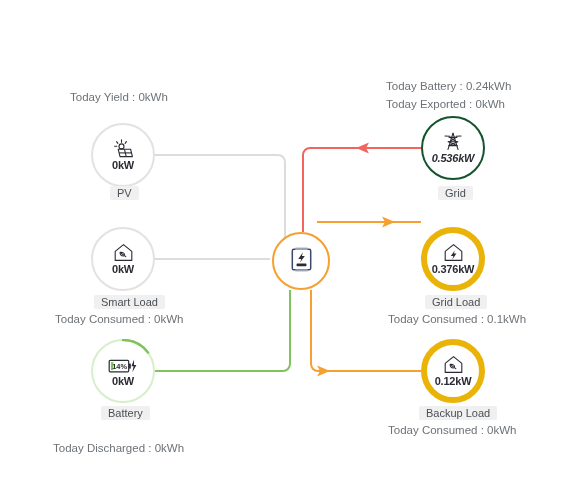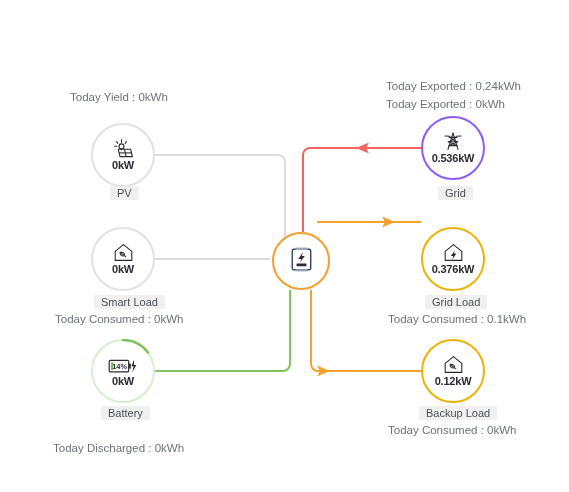--- a/index.html
+++ b/index.html
@@ -36,22 +36,22 @@
     height: 64px;
     border-radius: 50%;
     box-sizing: border-box;
     background: #ffffff;
     display: flex;
     flex-direction: column;
     align-items: center;
     justify-content: center;
   }
   .node.idle   { border: 2px solid #e2e2e2; }
-  .node.orange { border: 2px solid #eab308; }
-  .node.red    { border: 2px solid #8b5cf6; }
+  .node.orange { border: 6px solid #eab308; }
+  .node.red    { border: 2px solid #14532d; font-style: italic; }
   .node.green  { border: 2px solid #d7eecb; align-items: center; }
 
   .node .batt-arc {
     position: absolute;
     left: -2px;
     top: -2px;
     width: 64px;
     height: 64px;
     pointer-events: none;
   }
@@ -187,21 +187,21 @@
       <svg width="21" height="25" viewBox="0 0 21 25" xmlns="http://www.w3.org/2000/svg">
         <rect x="1.3" y="2.2" width="18.4" height="20.6" rx="1.6" fill="#ffffff" stroke="#3b4a6b" stroke-width="1.5"></rect>
         <rect x="4.4" y="0.6" width="12.2" height="2.4" fill="#9aa6b8"></rect>
         <rect x="4.4" y="22.2" width="12.2" height="2.2" fill="#9aa6b8"></rect>
         <rect x="5.6" y="16.6" width="9.8" height="2.7" rx="0.6" fill="#2b2b33"></rect>
         <path d="M11.9,5.2 L7.3,12.0 L10.3,12.0 L9.0,15.6 L13.8,9.0 L10.9,9.0 Z" fill="#2b2b33"></path>
       </svg>
     </span>
   </div>
 
-  <div class="cap-stat" style="left:386px; top:80px;">Today Exported :  0.24kWh</div>
+  <div class="cap-stat" style="left:386px; top:80px;">Today Battery :  0.24kWh</div>
   <div class="cap-stat" style="left:386px; top:98px;">Today Exported :  0kWh</div>
 
   <div class="node red" style="left:421px; top:116px;">
     <span class="node-icon">
       <svg width="20" height="19" viewBox="0 0 20 19" xmlns="http://www.w3.org/2000/svg">
         <g stroke="#2b2b33" stroke-width="1.1" fill="none" stroke-linecap="round">
           <path d="M10,1.2 L5.0,17.4"></path>
           <path d="M10,1.2 L15.0,17.4"></path>
           <path d="M6.1,5.4 L13.9,5.4"></path>
           <path d="M5.1,9.7 L14.9,9.7"></path>

